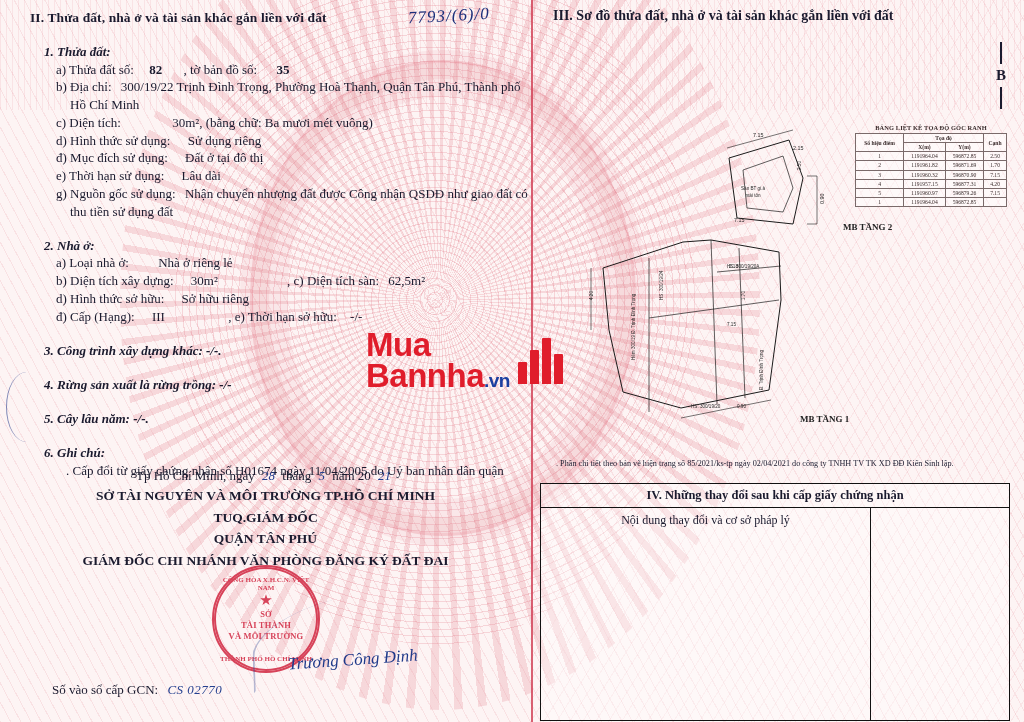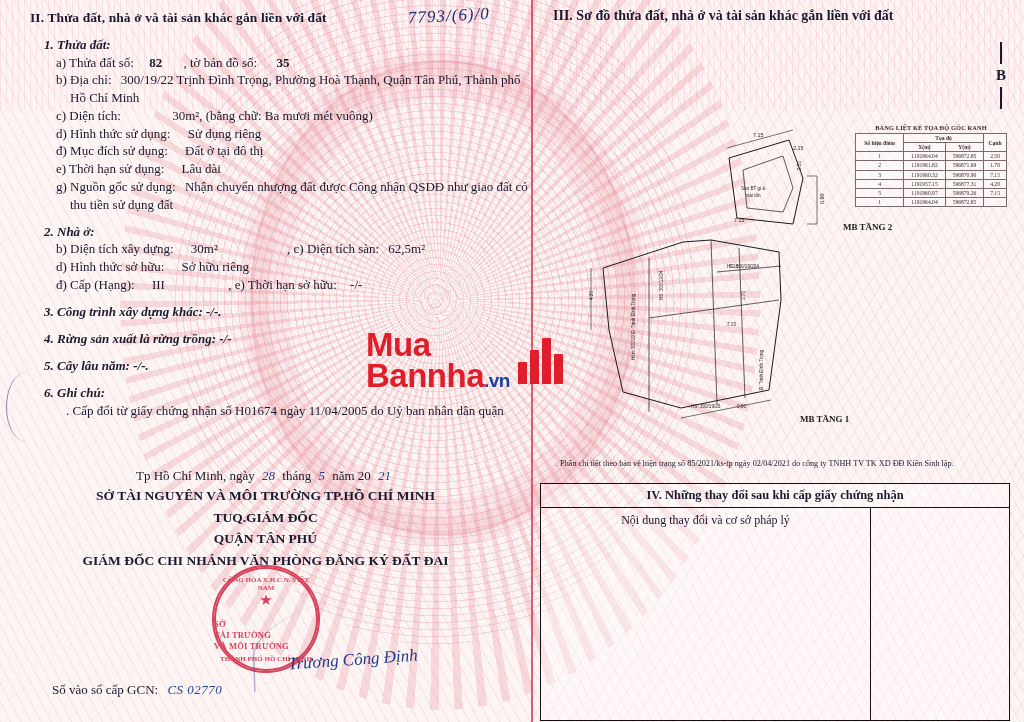--- a/index.html
+++ b/index.html
@@ -104,21 +104,21 @@
   .sec-title {
     font-weight: bold;
     font-size: 13.5px;
     margin: 2px 0 4px 0;
     letter-spacing: .1px;
   }
   .sub-it {
     font-style: italic;
     font-weight: bold;
     font-size: 13px;
-    margin: 11px 0 1px 14px;
+    margin: 18px 0 1px 14px;
   }
   .line {
     font-size: 13px;
     margin: 1.5px 0 1.5px 26px;
     line-height: 1.25;
     white-space: nowrap;
   }
   .bold { font-weight: bold; }
   .ind2 { margin-left: 40px; }
   .note-lines { margin-top: 2px; }
@@ -173,24 +173,24 @@
   .seal .star {
     position: absolute;
     left: 50%; top: 26px;
     transform: translateX(-50%);
     font-size: 15px;
     line-height: 1;
   }
   .seal .s-l1, .seal .s-l2, .seal .s-l3 {
     position: absolute;
     width: 100%;
+    text-align: center;
     font-size: 8.5px;
     font-weight: bold;
     letter-spacing: .2px;
-    margin-top: 10px;
   }
   .seal .s-l1 { top: 42px; }
   .seal .s-l2 { top: 53px; }
   .seal .s-l3 { top: 64px; }
   .seal .arc-top, .seal .arc-bot {
     position: absolute;
     width: 100%;
     text-align: center;
     font-size: 7px;
     font-weight: bold;
@@ -463,20 +463,24 @@
     </div>
 
     <div class="line">
       <span>g) Nguồn gốc sử dụng:</span>
       <span style="padding-left:6px;">Nhận chuyển nhượng đất được Công nhận QSDĐ như giao đất có</span>
     </div>
     <div class="line ind2">thu tiền sử dụng đất</div>
 
     <div class="sub-it">2. Nhà ở:</div>
 
+    <div class="line">
+      <span>a) Loại nhà ở:</span>
+      <span style="padding-left:26px;">Nhà ở riêng lẻ</span>
+    </div>
 
     <div class="line">
       <span>b) Diện tích xây dựng:</span>
       <span style="padding-left:14px;">30m²</span>
       <span style="padding-left:66px;">, c) Diện tích sàn:</span>
       <span style="padding-left:6px;">62,5m²</span>
     </div>
 
     <div class="line">
       <span>d) Hình thức sở hữu:</span>
@@ -513,21 +517,21 @@
     <div class="org">SỞ TÀI NGUYÊN VÀ MÔI TRƯỜNG TP.HỒ CHÍ MINH</div>
     <div class="org">TUQ.GIÁM ĐỐC</div>
     <div class="org">QUẬN TÂN PHÚ</div>
     <div class="org">GIÁM ĐỐC CHI NHÁNH VĂN PHÒNG ĐĂNG KÝ ĐẤT ĐAI</div>
   </div>
 
   <div class="seal">
     <div class="arc-top">CỘNG HÒA X.H.C.N. VIỆT NAM</div>
     <div class="star">★</div>
     <div class="s-l1">SỞ</div>
-    <div class="s-l2">TÀI TRƯỜNG</div>
+    <div class="s-l2">TÀI THÀNH</div>
     <div class="s-l3">VÀ MÔI TRƯỜNG</div>
     <div class="arc-bot">THÀNH PHỐ HỒ CHÍ MINH</div>
   </div>
 
   <div class="sign-stroke"></div>
   <div class="signature-name">Trương Công Định</div>
 
   <div class="gcn-line">
     <span>Số vào sổ cấp GCN:</span>
     <span class="hw">CS 02770</span>

